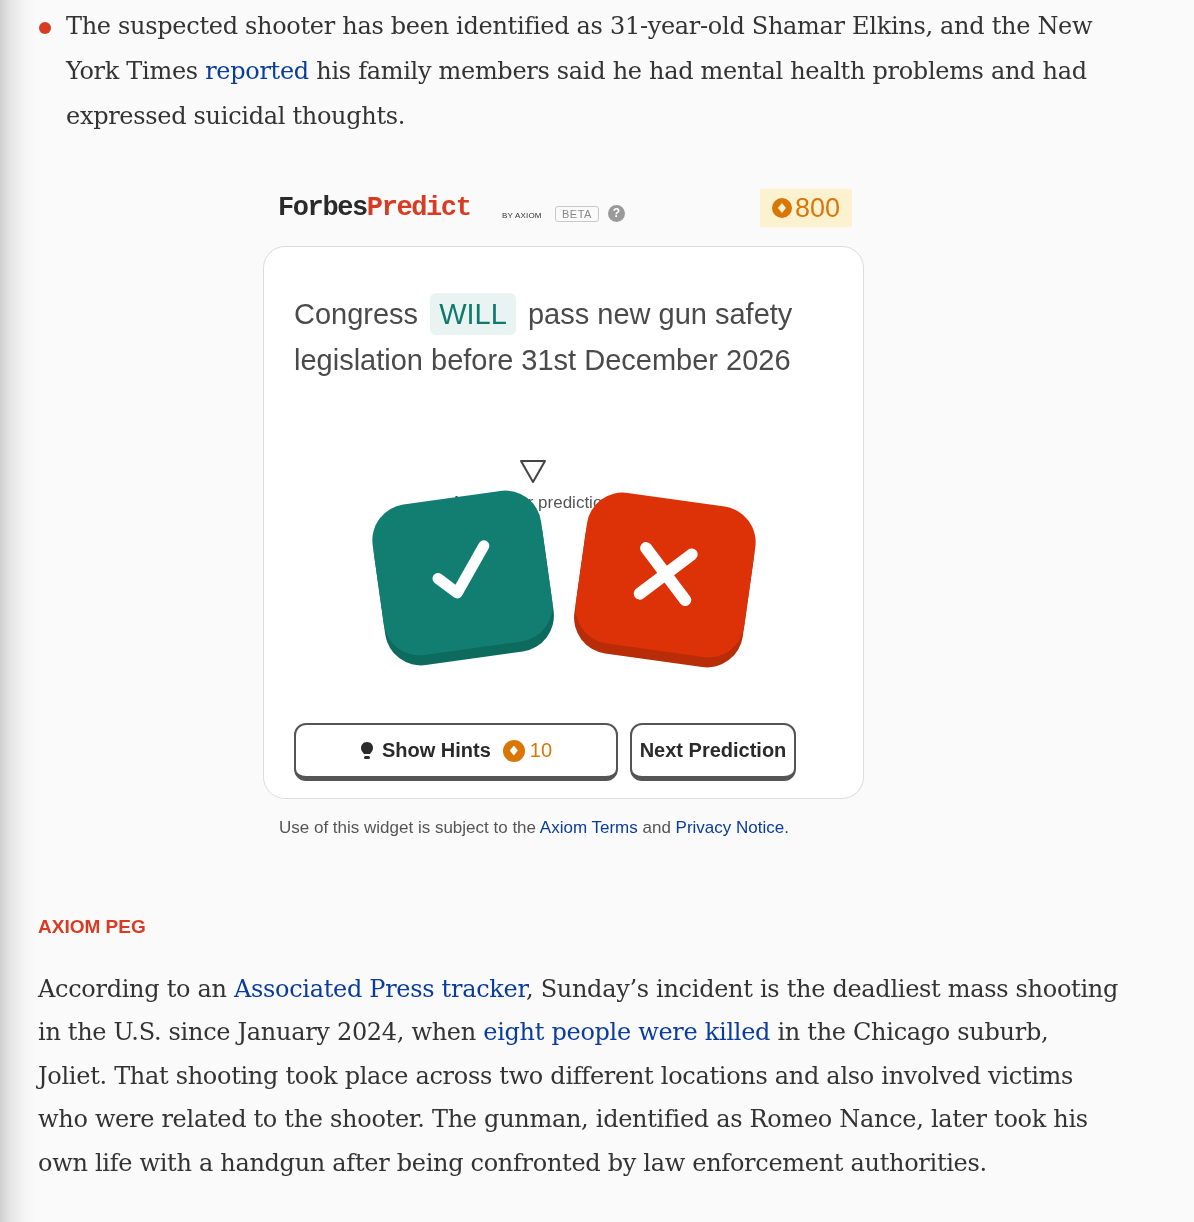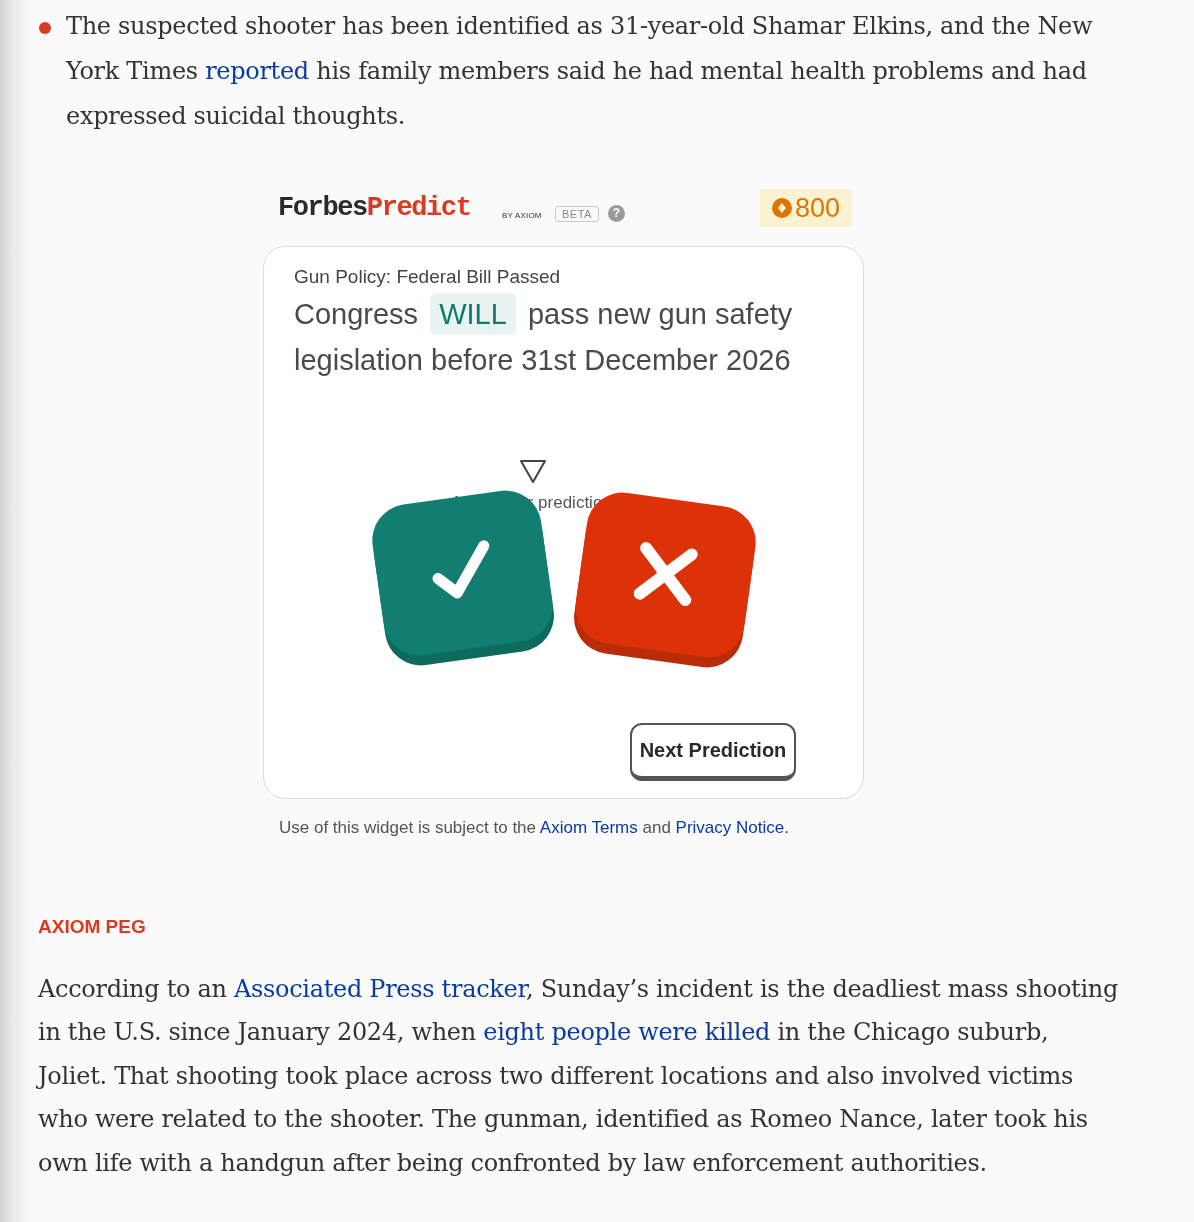--- a/index.html
+++ b/index.html
@@ -166,21 +166,20 @@
   <span class="by-axiom">BY AXIOM</span>
   <span class="beta">BETA</span>
   <span class="help">?</span>
   <div class="coins">
     <span class="coin-icon"></span>
     <span>800</span>
   </div>
 </div>
 
 <div class="card">
-  <div class="card-category">Gun Policy: Federal Bill Passed</div>
   <div class="card-question">
     <span>Congress</span>
     <span class="will-chip">WILL</span>
     <span>pass new gun safety legislation before 31st December 2026</span>
   </div>
 
   <div class="make-pred">
     <svg class="tri-icon" viewBox="0 0 30 28">
       <path d="M3 4 L27 4 L15 25 Z" fill="none" stroke="#444" stroke-width="2" stroke-linejoin="round"></path>
     </svg>
@@ -195,20 +194,31 @@
     </svg>
   </div>
   <div class="pred-btn no-btn">
     <div class="shadow"></div>
     <div class="face"></div>
     <svg width="70" height="70" viewBox="0 0 70 70">
       <path d="M12 12 L58 58 M58 12 L12 58" fill="none" stroke="#fff" stroke-width="12" stroke-linecap="round"></path>
     </svg>
   </div>
 
+  <div class="card-btn hints-btn">
+    <svg class="bulb" viewBox="0 0 14 20">
+      <path d="M7 1 C3 1 1 4 1 7 C1 10 3 11 4 13 L10 13 C11 11 13 10 13 7 C13 4 11 1 7 1 Z" fill="#2a2a2a"></path>
+      <rect x="4" y="15" width="6" height="3" rx="1.5" fill="#2a2a2a"></rect>
+    </svg>
+    <span>Show Hints</span>
+    <span class="hint-cost">
+      <span class="coin-icon"></span>
+      <span>10</span>
+    </span>
+  </div>
   <div class="card-btn next-btn">
     <span>Next Prediction</span>
   </div>
 </div>
 
 <div class="widget-footer">
   <span>Use of this widget is subject to the </span><a>Axiom Terms</a><span> and </span><a>Privacy Notice.</a>
 </div>
 
 <div class="news-peg">AXIOM PEG</div>

